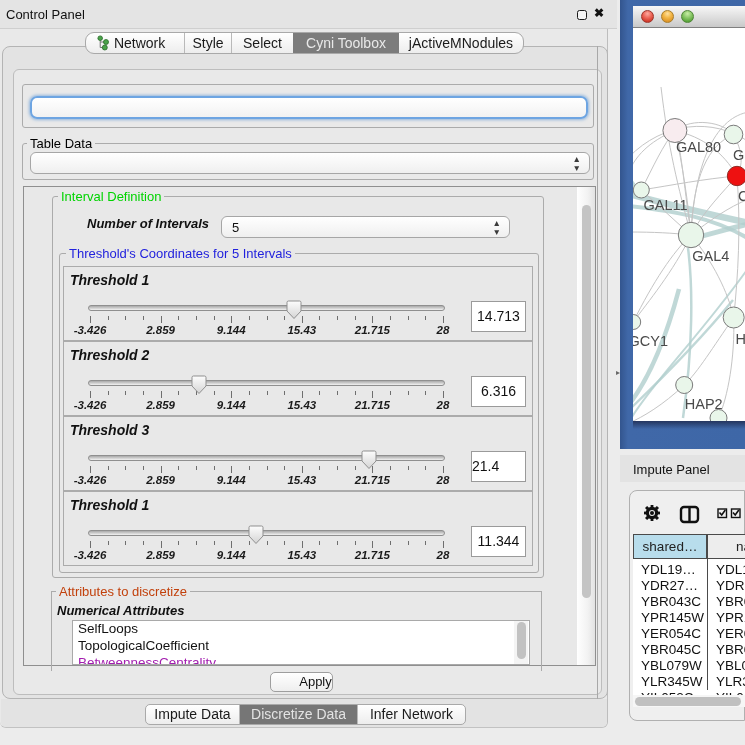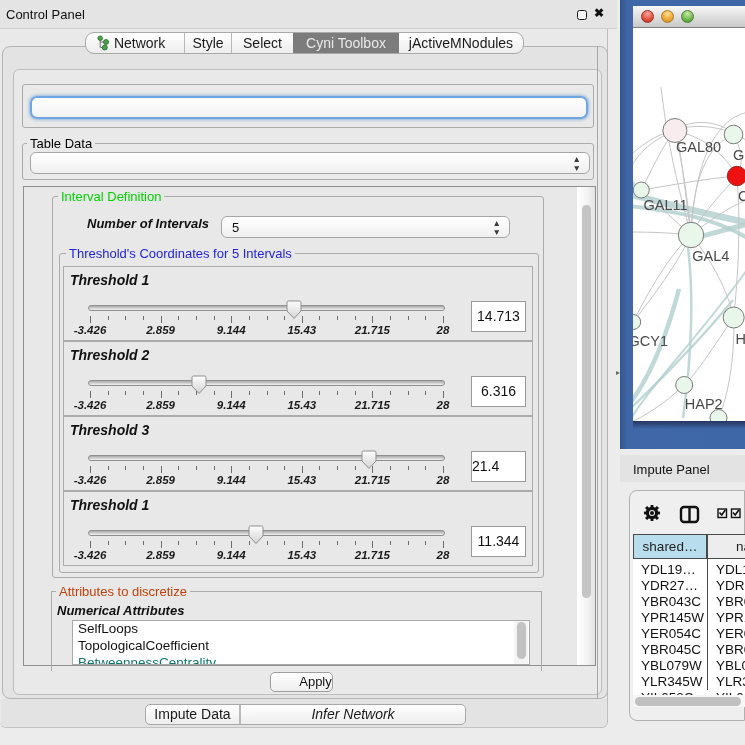--- a/index.html
+++ b/index.html
@@ -196,28 +196,29 @@
         </linearGradient>
       </defs>
     </svg>
     <div class="abs" style="left:471px;top:526px;width:55px;height:31px;background:#fff;border:1px solid #9a9a9a;box-sizing:border-box;text-align:center;line-height:29px;font-size:14px;color:#111;">11.344</div>
 <div class="abs" style="left:51px;top:591px;width:491px;height:80px;border:1px solid #ababab;border-bottom:none;box-sizing:border-box;"></div>
 <div class="gl" style="left:56px;top:585px;color:#c2410c;background:#e8e8e8;">Attributes to discretize</div>
 <div class="abs bold" style="left:57px;top:603px;font-size:13px;color:#111;">Numerical Attributes</div>
 <div class="abs" style="left:72px;top:620px;width:458px;height:45px;background:#fff;border:1px solid #a9a9a9;box-sizing:border-box;overflow:hidden;">
 <div style="position:absolute;left:5px;top:0px;font-size:13.5px;color:#111;">SelfLoops</div>
 <div style="position:absolute;left:5px;top:17px;font-size:13.5px;color:#111;">TopologicalCoefficient</div>
-<div style="position:absolute;left:5px;top:34px;font-size:13.5px;color:#0f766e;">BetweennessCentrality</div>
+<div style="position:absolute;left:5px;top:34px;font-size:13.5px;color:#a21caf;">BetweennessCentrality</div>
 <div style="position:absolute;right:1px;top:0;width:14px;height:45px;background:#f4f4f4;"></div>
 <div style="position:absolute;right:3px;top:1px;width:9px;height:37px;background:#c2c2c2;border-radius:5px;"></div>
 </div>
 <div class="abs" style="left:270px;top:672px;width:63px;height:20px;background:linear-gradient(#ffffff,#eeeeee);border:1px solid #9e9e9e;border-radius:5px;box-sizing:border-box;text-align:center;line-height:18px;font-size:13px;color:#111;padding-left:28px;">Apply</div>
 <div class="abs" style="left:145px;top:704px;width:321px;height:21px;border:1px solid #a9a9a9;border-radius:5px;background:linear-gradient(#ffffff,#ededed);box-sizing:border-box;overflow:hidden;display:flex;">
 <div style="width:94px;text-align:center;font-size:14px;color:#1a1a1a;line-height:19px;border-right:1px solid #b9b9b9;box-sizing:border-box;">Impute Data</div>
-<div style="flex:1;text-align:center;font-size:14px;color:#1a1a1a;line-height:19px;border-left:1px solid #b9b9b9;box-sizing:border-box;font-style:italic;">Infer Network</div>
+<div style="width:117px;text-align:center;font-size:14px;color:#e3e3e3;line-height:19px;background:#767676;box-sizing:border-box;">Discretize Data</div>
+<div style="flex:1;text-align:center;font-size:14px;color:#1a1a1a;line-height:19px;border-left:1px solid #b9b9b9;box-sizing:border-box;">Infer Network</div>
 </div>
 <div class="abs" style="left:85px;top:32px;width:439px;height:22px;border:1px solid #a9a9a9;border-radius:9px;background:linear-gradient(#ffffff,#ededed);box-sizing:border-box;overflow:hidden;display:flex;">
 <div style="width:99px;font-size:14px;color:#1a1a1a;line-height:20px;border-right:1px solid #b9b9b9;box-sizing:border-box;padding-left:11px;">
 <svg width="13" height="16" viewBox="0 0 13 16" style="vertical-align:-3px;">
           <line x1="3.2" y1="3" x2="3.2" y2="12.5" stroke="#777" stroke-width="1"></line>
           <line x1="3.2" y1="7" x2="7" y2="7" stroke="#777" stroke-width="1"></line>
           <line x1="3.2" y1="12.5" x2="6" y2="12.5" stroke="#777" stroke-width="1"></line>
           <circle cx="3.2" cy="3.2" r="2.3" fill="#4aa34a" stroke="#2a6b2a" stroke-width="0.8"></circle>
           <circle cx="9" cy="7" r="2.5" fill="#4aa34a" stroke="#2a6b2a" stroke-width="0.8"></circle>
           <circle cx="7.8" cy="12.5" r="2.5" fill="#4aa34a" stroke="#2a6b2a" stroke-width="0.8"></circle>

